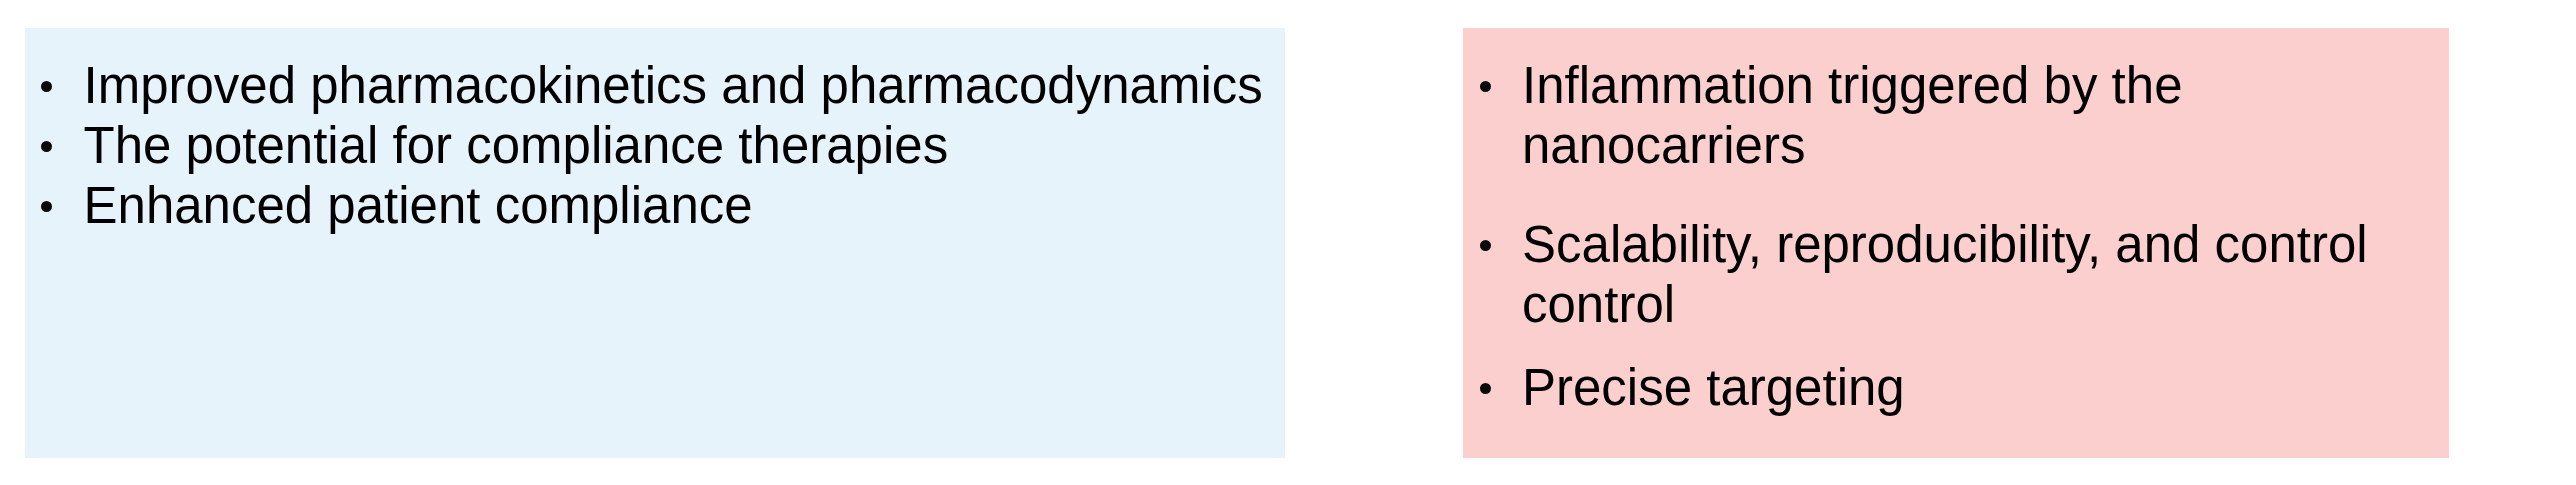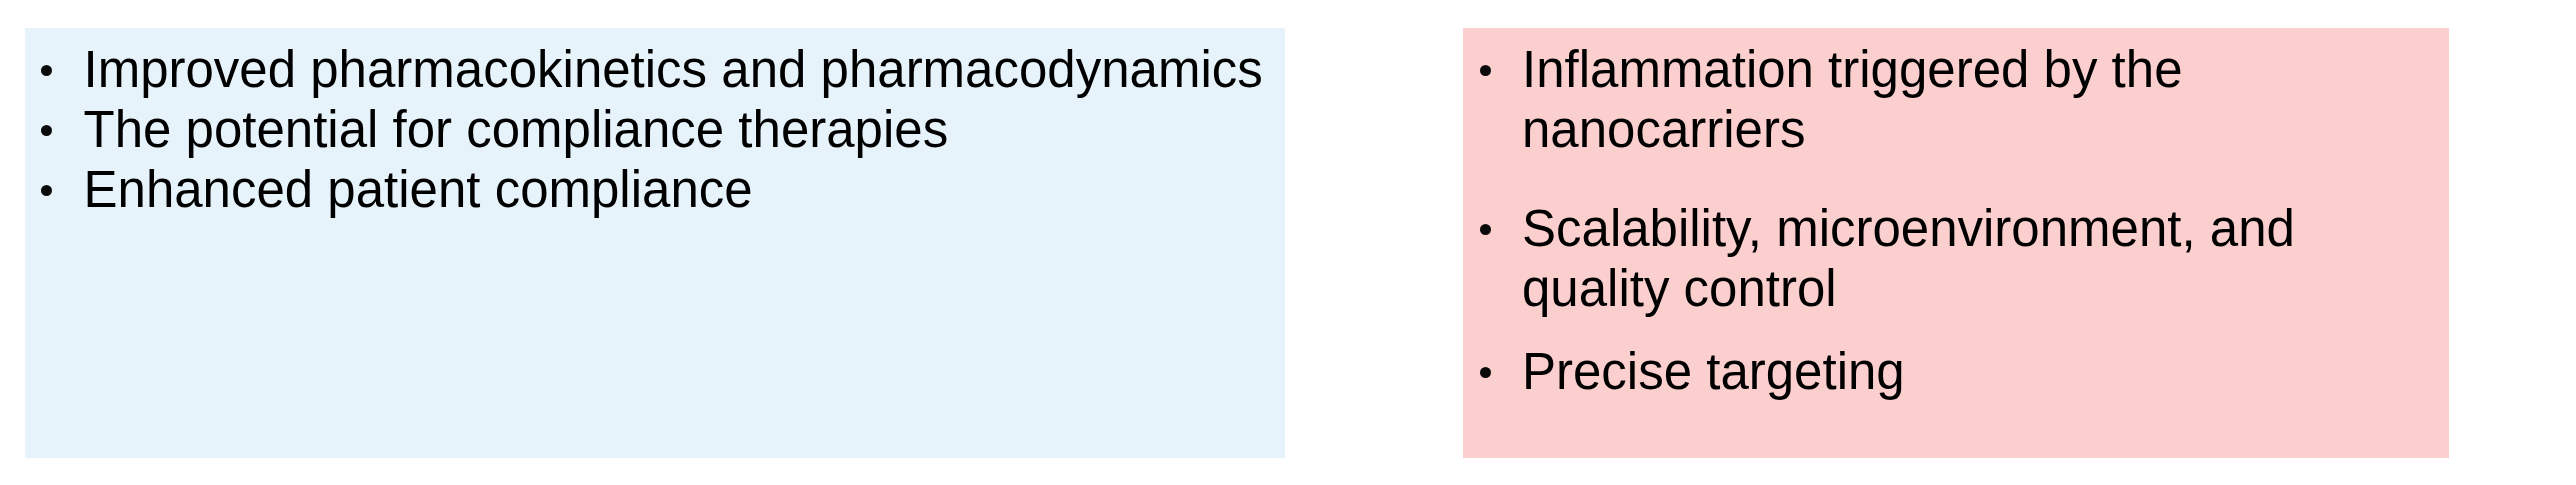--- a/index.html
+++ b/index.html
@@ -14,21 +14,21 @@
     background: #ffffff;
     font-family: "Liberation Sans", sans-serif;
     color: #000000;
     overflow: hidden;
   }
   .panel {
     position: absolute;
     top: 28px;
     height: 430px;
     box-sizing: border-box;
-    padding-top: 12px;
+    padding-top: 28px;
   }
   .panel-advantages {
     left: 24.5px;
     width: 1260px;
     background: #e7f3fb;
   }
   .panel-challenges {
     left: 1463px;
     width: 986px;
     background: #fccfcf;
@@ -83,21 +83,21 @@
     </div>
   </div>
 
   <div class="panel panel-challenges">
     <div class="item">
       <span class="bullet"></span>
       <span class="item-text">Inflammation triggered by the nanocarriers</span>
     </div>
     <div class="item">
       <span class="bullet"></span>
-      <span class="item-text">Scalability, microenvironment, and quality control</span>
+      <span class="item-text">Scalability, reproducibility, and control control</span>
     </div>
     <div class="item">
       <span class="bullet"></span>
       <span class="item-text">Precise targeting</span>
     </div>
   </div>
 
 </div>
 
 

